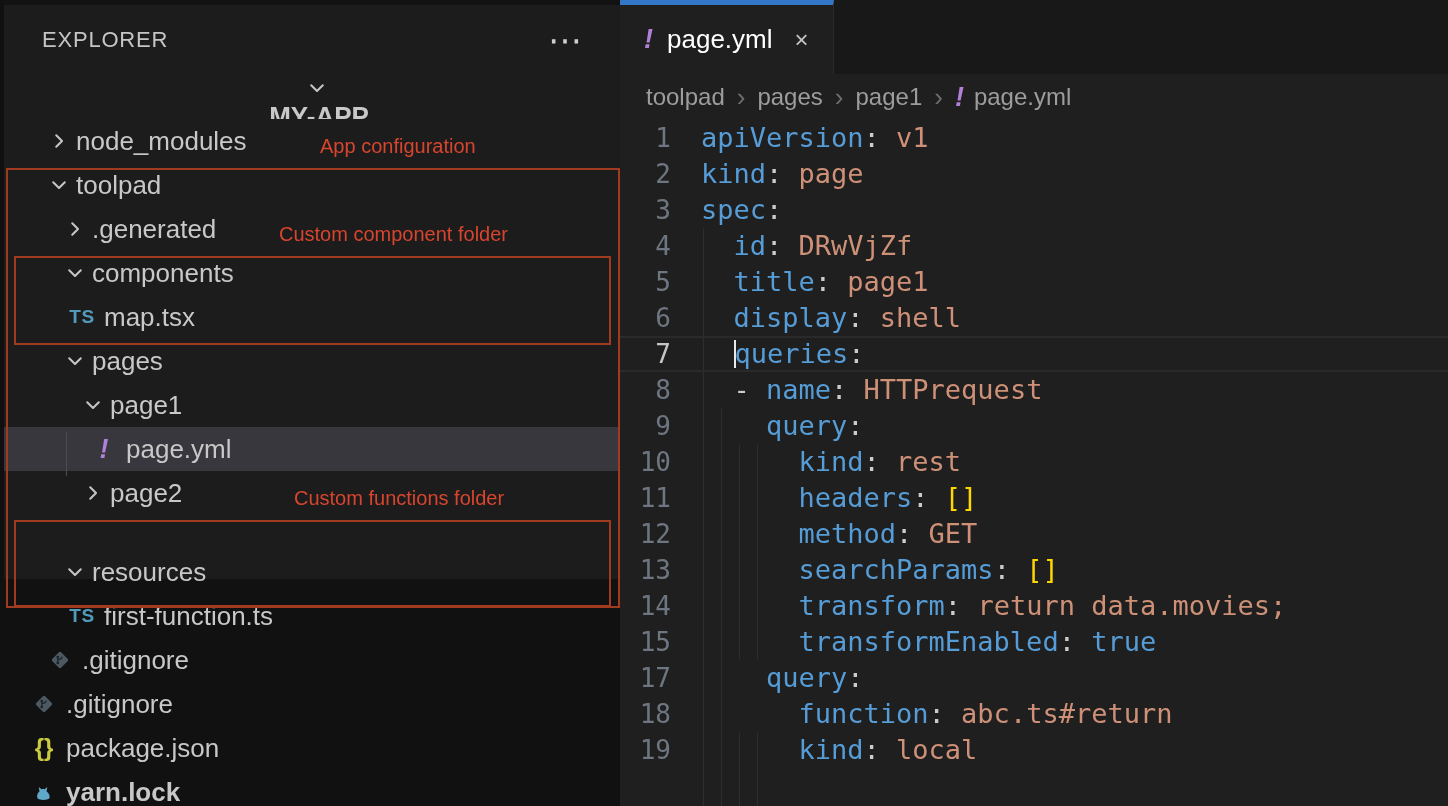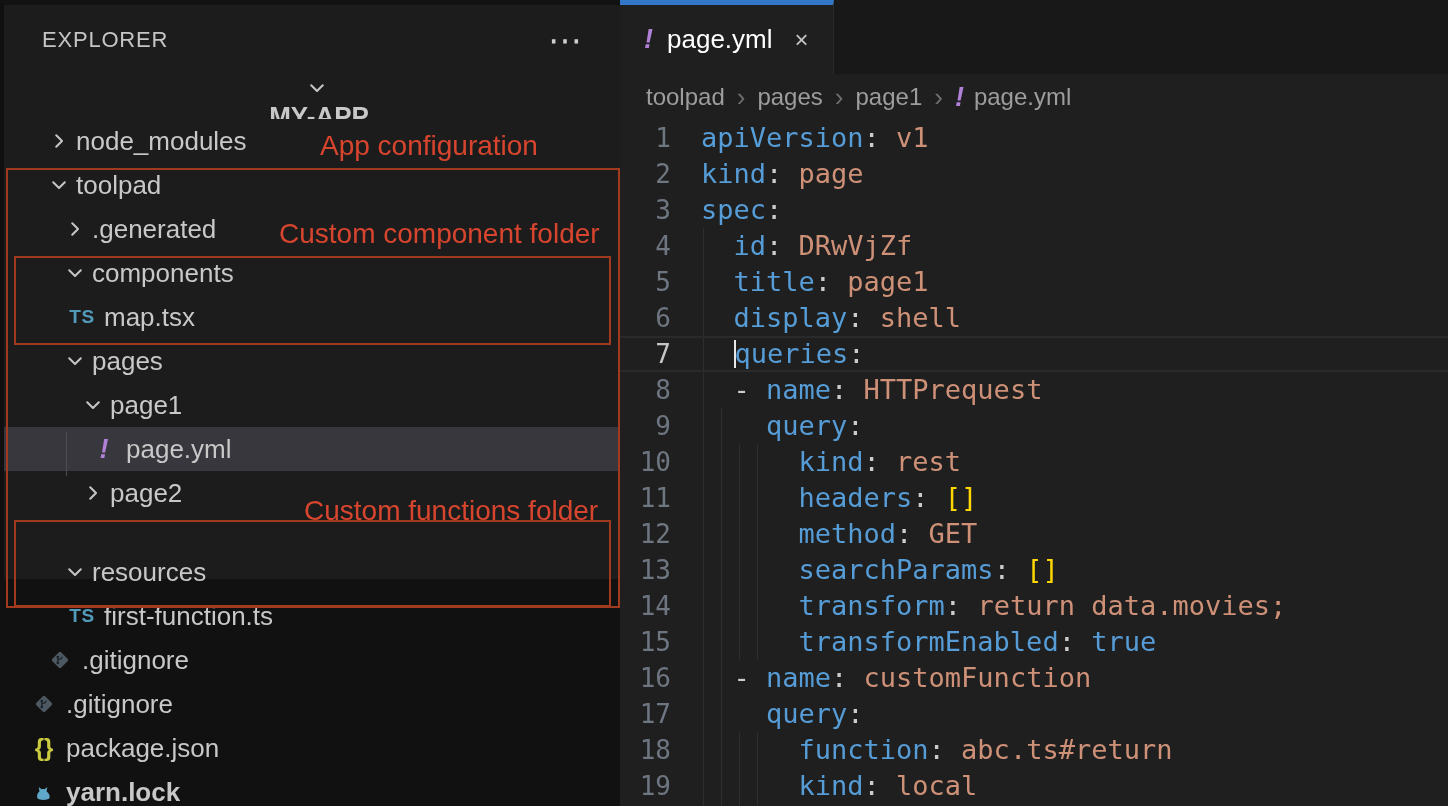--- a/index.html
+++ b/index.html
@@ -22,24 +22,24 @@
   .trow .lbl.bold{font-weight:700;}
   .wicon{color:#b180d7;font-weight:700;font-style:italic;font-size:27px;}
   .ticon{color:#519aba;font-weight:700;font-size:19px;letter-spacing:.5px;}
   .jicon{color:#cbcb41;font-weight:600;font-size:24px;}
   .tree-guide{position:absolute;left:62px;top:427px;width:1px;height:44px;background:#4d4d52;}
   
   .rbox{position:absolute;border:2px solid #a23a1f;box-sizing:border-box;pointer-events:none;}
   #rbox-outer{left:2px;top:163px;width:614px;height:440px;}
   #rbox-components{left:10px;top:251px;width:597px;height:89px;}
   #rbox-resources{left:10px;top:515px;width:597px;height:87px;}
-  .anno{position:absolute;height:44px;display:flex;align-items:center;color:#d8452e;font-size:28px;pointer-events:none;}
+  .anno{position:absolute;height:44px;display:flex;align-items:center;color:#d8452e;font-size:20px;pointer-events:none;}
   #anno-0{left:316px;top:119px;}
   #anno-1{left:275px;top:207px;}
-  #anno-2{left:300px;top:471px;margin-top:13px;}
+  #anno-2{left:290px;top:471px;}
   
   #editor{position:relative;width:828px;height:806px;background:#1f1f1f;flex:1;}
   #tabbar{position:absolute;top:0;left:0;right:0;height:74px;background:#181818;display:flex;}
   .tab{height:74px;background:#1f1f1f;border-top:5px solid #3277c8;border-right:1px solid #2b2b2b;
        box-sizing:border-box;display:flex;align-items:center;padding:0 24px;gap:14px;cursor:pointer;}
   .tab .tab-label{color:#ffffff;font-size:26px;}
   .tab .tab-close{color:#c5c5c5;font-size:24px;margin-left:8px;cursor:pointer;}
   #breadcrumbs{position:absolute;top:74px;left:0;right:0;height:46px;background:#1f1f1f;
                display:flex;align-items:center;padding-left:26px;gap:12px;color:#9d9d9d;font-size:24px;}
   .crumb{cursor:pointer;display:flex;align-items:center;gap:10px;}
@@ -240,21 +240,20 @@
           <div class="cl"><span class="ln">6</span><span class="lc"><span class="tok-pun">  </span><span class="tok-key">display</span><span class="tok-pun">: </span><span class="tok-val">shell</span></span></div>
           <div class="cl active"><span class="ln">7</span><span class="lc"><span class="tok-pun">  </span><span class="cursor"></span><span class="tok-key">queries</span><span class="tok-pun">:</span></span></div>
           <div class="cl"><span class="ln">8</span><span class="lc"><span class="tok-pun">  - </span><span class="tok-key">name</span><span class="tok-pun">: </span><span class="tok-val">HTTPrequest</span></span></div>
           <div class="cl"><span class="ln">9</span><span class="lc"><span class="tok-pun">    </span><span class="tok-key">query</span><span class="tok-pun">:</span></span></div>
           <div class="cl"><span class="ln">10</span><span class="lc"><span class="tok-pun">      </span><span class="tok-key">kind</span><span class="tok-pun">: </span><span class="tok-val">rest</span></span></div>
           <div class="cl"><span class="ln">11</span><span class="lc"><span class="tok-pun">      </span><span class="tok-key">headers</span><span class="tok-pun">: </span><span class="tok-br">[]</span></span></div>
           <div class="cl"><span class="ln">12</span><span class="lc"><span class="tok-pun">      </span><span class="tok-key">method</span><span class="tok-pun">: </span><span class="tok-val">GET</span></span></div>
           <div class="cl"><span class="ln">13</span><span class="lc"><span class="tok-pun">      </span><span class="tok-key">searchParams</span><span class="tok-pun">: </span><span class="tok-br">[]</span></span></div>
           <div class="cl"><span class="ln">14</span><span class="lc"><span class="tok-pun">      </span><span class="tok-key">transform</span><span class="tok-pun">: </span><span class="tok-val">return data.movies;</span></span></div>
           <div class="cl"><span class="ln">15</span><span class="lc"><span class="tok-pun">      </span><span class="tok-key">transformEnabled</span><span class="tok-pun">: </span><span class="tok-kw">true</span></span></div>
-          <div class="cl"><span class="ln">16</span><span class="lc"><span class="tok-pun">  - </span><span class="tok-key">name</span><span class="tok-pun">: </span><span class="tok-val">customFunction</span></span></div>
           <div class="cl"><span class="ln">17</span><span class="lc"><span class="tok-pun">    </span><span class="tok-key">query</span><span class="tok-pun">:</span></span></div>
           <div class="cl"><span class="ln">18</span><span class="lc"><span class="tok-pun">      </span><span class="tok-key">function</span><span class="tok-pun">: </span><span class="tok-val">abc.ts#return</span></span></div>
           <div class="cl"><span class="ln">19</span><span class="lc"><span class="tok-pun">      </span><span class="tok-key">kind</span><span class="tok-pun">: </span><span class="tok-val">local</span></span></div>
         </div>
     </div>
   </div>
 
 </div>
 
 </body></html>

